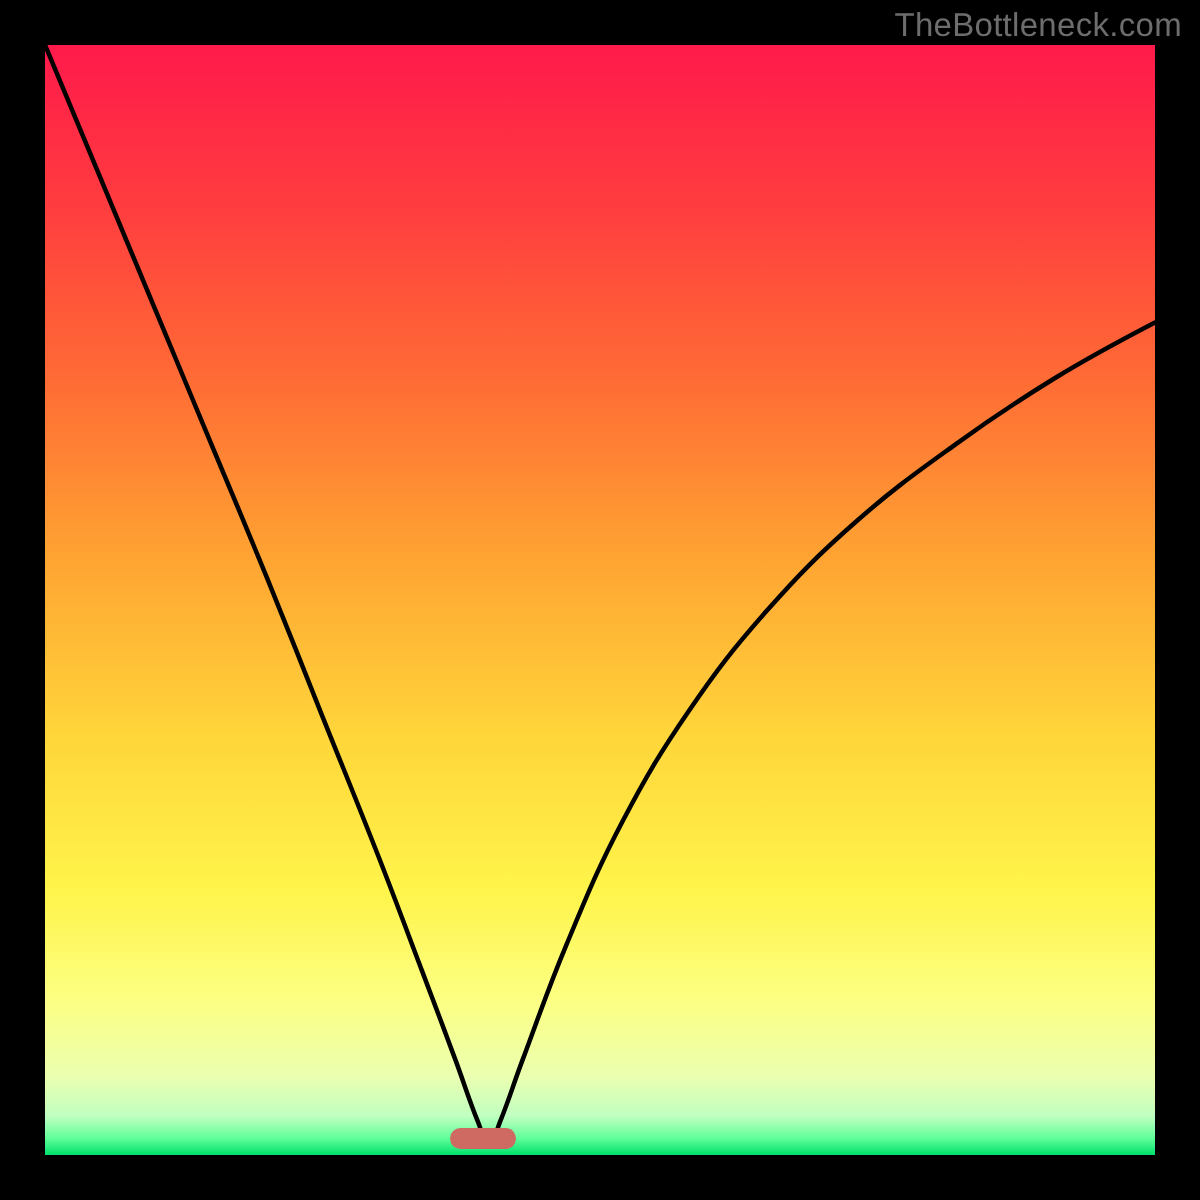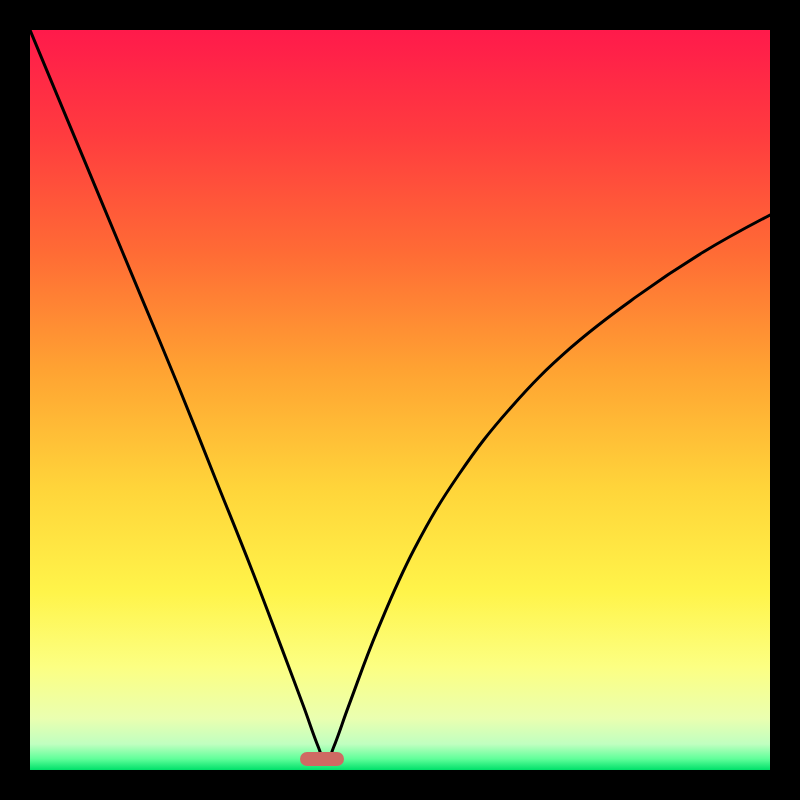--- a/index.html
+++ b/index.html
@@ -78,14 +78,15 @@
     </svg>
 
     <svg class="curve" viewBox="0 0 740 740" preserveAspectRatio="none" width="740" height="740">
       <path id="curve-path" d="M 0,0 Q 22.2,53.279999999999994 37,88.8 C 51.8,124.32 59.2,142.07999999999998 74,177.6 C 88.8,213.11999999999998 96.2,230.88 111,266.4 C 125.8,301.91999999999996 133.45889432951896,319.5742911073214 148,355.2 C 163.05889432951895,392.0942911073214 170.2,410.7 185,447.7 C 199.8,484.7 207.47909773880568,503.09102755472554 222,540.1999999999999 C 234.11909773880566,571.1710275547255 239.82999021565644,586.7935455699491 251.60000000000002,617.9 C 260.54999021565646,641.5535455699492 265.01643868580766,653.3843844516806 273.8,677.1 C 279.81643868580767,693.3443844516806 282.17490327095135,701.7372581773782 288.6,717.8 C 291.05490327095134,723.9372581773782 293.04,732.6 296,732.6 C 298.96,732.6 300.94509672904866,723.9372581773782 303.4,717.8 C 309.82509672904865,701.7372581773782 312.11766250842544,693.3195666441989 318.2,677.1 C 329.87766250842543,645.9595666441988 334.9637778149003,630.0643085532937 347.79999999999995,599.4000000000001 C 361.6037778149003,566.4243085532937 368.23125671680475,549.6312371770091 384.8,518 C 400.79125671680475,487.4712371770091 409.74297991083006,472.4371832072483 429.2,444 C 448.2229799108301,416.1971832072483 458.7139521956448,402.6575208449359 481,377.40000000000003 C 503.1139521956448,352.3375208449359 515.1375208449358,340.3139521956449 540.1999999999999,318.20000000000005 C 565.4575208449357,295.91395219564487 579.4584612013136,286.14666691016225 606.8,266.4 C 632.7384612013137,247.66666691016226 646.1025594786128,238.68176920751444 673.4,222.00000000000003 Q 699.3825594786128,206.12176920751443 740,185" fill="none" stroke="#000000" stroke-width="3" stroke-linecap="round" stroke-linejoin="round"></path>
     </svg>
 
     <div class="marker" id="marker" style="width: 44px; height: 14px; left: 270.3px; top: 721.9px; background: rgb(207, 106, 99);"></div>
 
   </div>
 
+  <div class="watermark">TheBottleneck.com</div>
 
 </div>
 
 </body></html>

